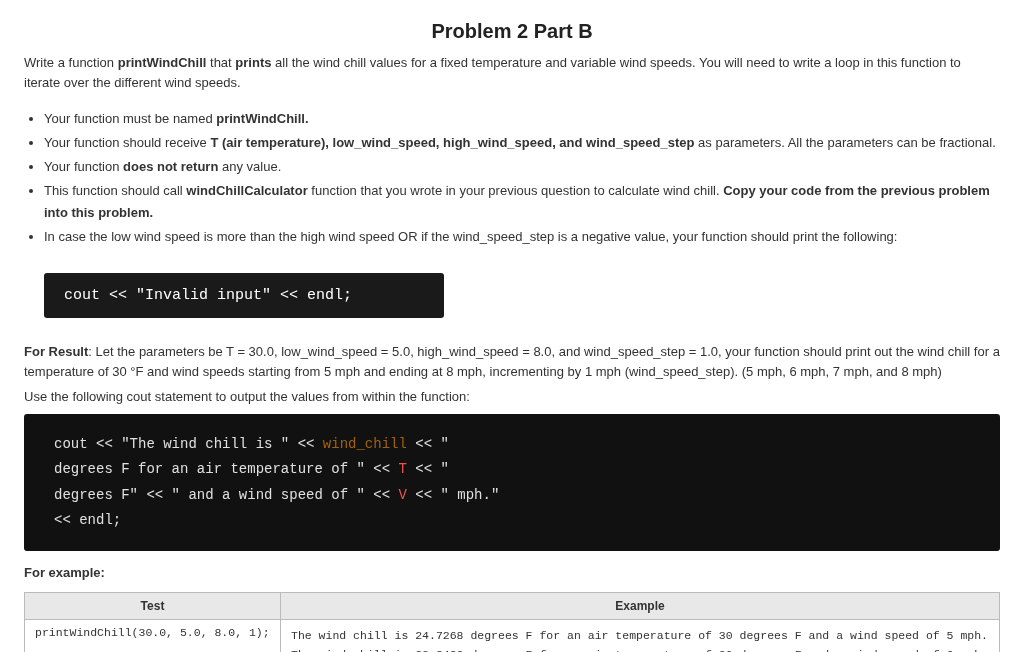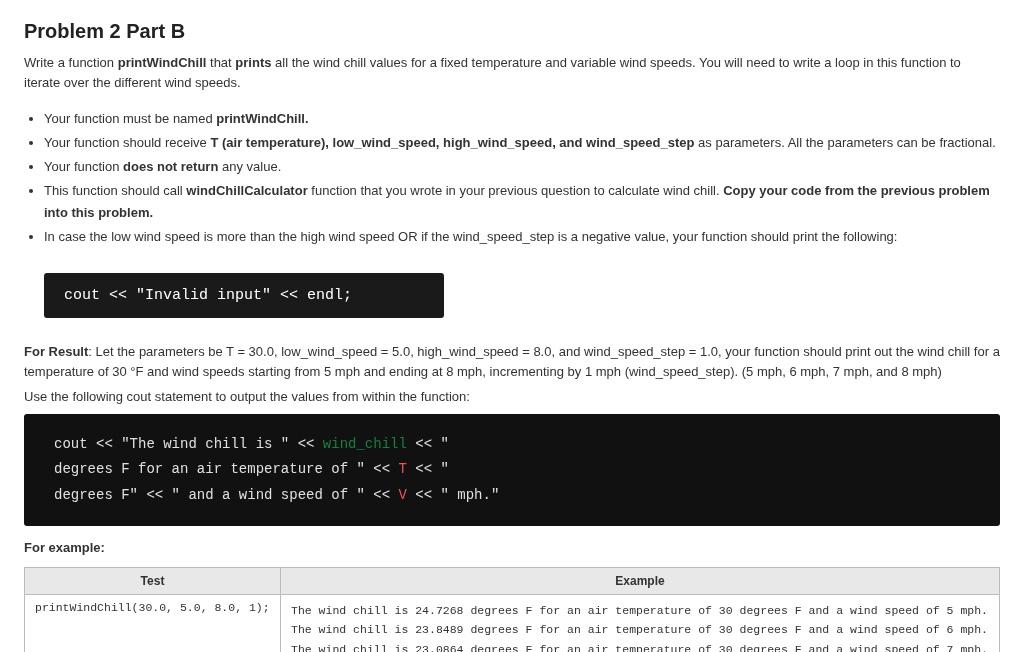--- a/index.html
+++ b/index.html
@@ -15,20 +15,21 @@
       max-width: 1024px;
       margin: 0 auto;
       padding: 20px 24px 30px 24px;
       min-height: 652px;
     }
     h2 {
       font-size: 20px;
       font-weight: bold;
       margin-bottom: 10px;
       color: #222;
+      text-align: center;
     }
     .intro-text {
       margin-bottom: 16px;
       line-height: 1.5;
     }
     .intro-text b { font-weight: bold; }
     ul {
       margin: 13px 0 10px 20px;
       line-height: 1.7;
     }
@@ -49,21 +50,21 @@
       color: #e0e0e0;
       font-family: 'Courier New', Courier, monospace;
       font-size: 14px;
       padding: 18px 30px;
       margin: 10px 0 14px 0;
       border-radius: 3px;
       display: block;
       line-height: 1.8;
     }
     .code-block-dark2 .highlight-blue {
-      color: #15803d;
+      color: #a16207;
     }
     .code-block-dark2 .highlight-red {
       color: #ef5350;
     }
     .for-example-label {
       font-weight: bold;
       margin-bottom: 12px;
       margin-top: 4px;
     }
     .example-text {
@@ -139,20 +140,23 @@
   <div class="code-block-dark2">
     <div>
       <span>cout  &lt;&lt;  "The wind chill is "  &lt;&lt;  </span><span class="highlight-blue">wind_chill</span><span>  &lt;&lt;  "</span>
     </div>
     <div>
       <span>degrees F for an air temperature of  "  &lt;&lt;  </span><span class="highlight-red">T</span><span>  &lt;&lt;  "</span>
     </div>
     <div>
       <span>degrees F"  &lt;&lt;  " and a wind speed of "  &lt;&lt;  </span><span class="highlight-red">V</span><span>  &lt;&lt;  " mph."</span>
     </div>
+    <div>
+      <span>&lt;&lt; endl;</span>
+    </div>
   </div>
 
   <p class="for-example-label">For example:</p>
 
   <table>
     <thead>
       <tr>
         <th>Test</th>
         <th>Example</th>
       </tr>

